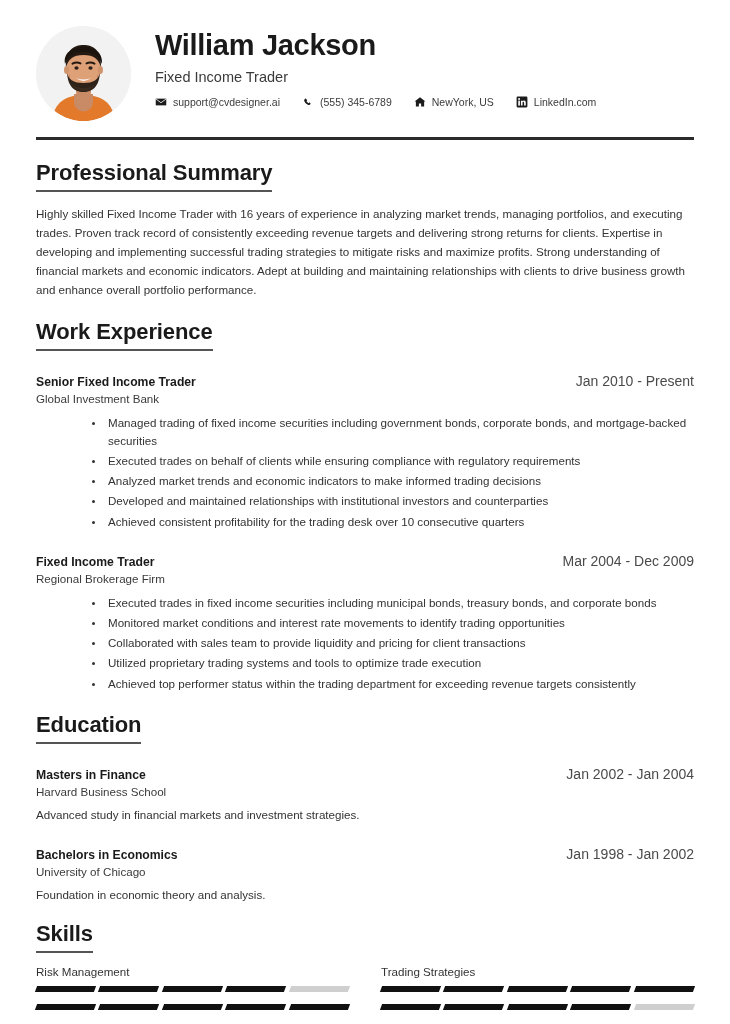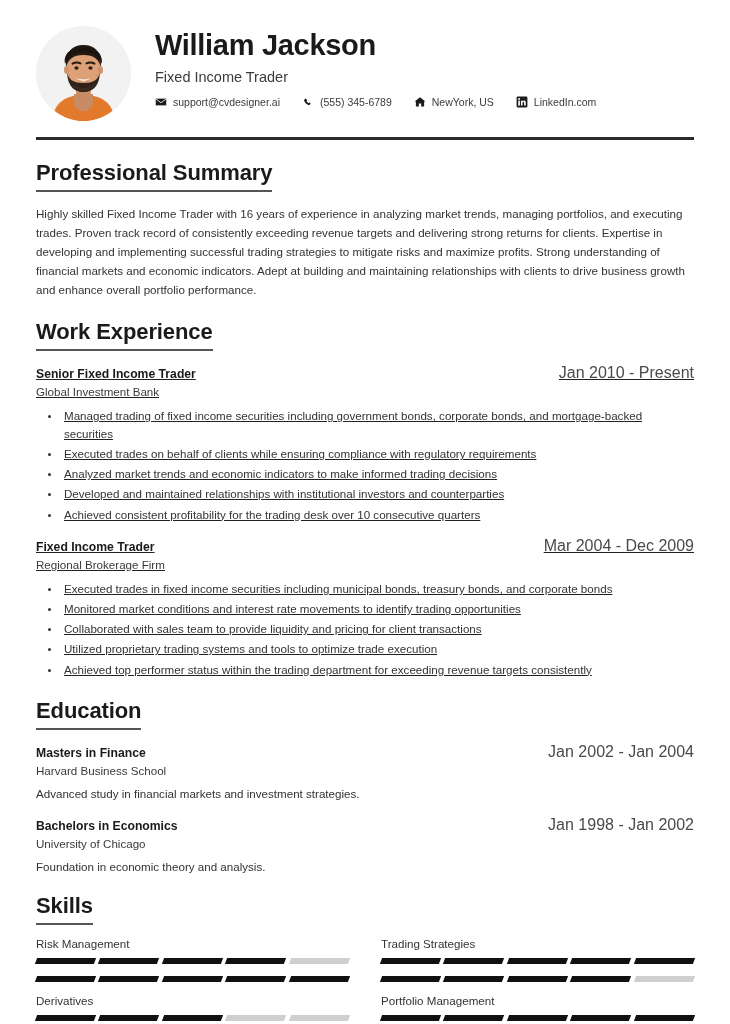--- a/index.html
+++ b/index.html
@@ -47,30 +47,31 @@
     color: #1a1a1a; padding-bottom: 4px; border-bottom: 2px solid #555555;
     letter-spacing: -0.1px;
   }
   .sec-body { margin-top: 13px; }
 
   .summary-text {
     font-size: 11.6px; line-height: 1.63; color: #333333; text-align: left;
   }
 
   
-  .entry { margin-bottom: 14px; text-decoration: underline; }
+  .entry { margin-bottom: 14px; }
   .entry:last-child { margin-bottom: 0; }
   .entry-top { display: flex; justify-content: space-between; align-items: baseline; }
   .entry-role { font-size: 12.2px; font-weight: bold; color: #1a1a1a; }
-  .entry-date { font-size: 16px; color: #4a4a4a; white-space: nowrap; padding-left: 12px; }
+  .entry-date { font-size: 14px; color: #4a4a4a; white-space: nowrap; padding-left: 12px; margin-top: 9px; }
   .entry-org { font-size: 11.6px; color: #3a3a3a; margin-top: 3px; }
   .bullets { margin: 9px 0 0 0; padding-left: 25px; }
   .bullets li {
     font-size: 11.6px; line-height: 1.52; color: #333333; margin-bottom: 2.5px;
     padding-left: 3px;
+    margin-left: 44px;
   }
   .bullets li::marker { font-size: 10px; }
   .edu-desc { font-size: 11.6px; color: #333333; margin-top: 10px; }
   .edu-entry { margin-bottom: 16px; }
 
   
   .skills-grid {
     display: grid; grid-template-columns: 1fr 1fr; column-gap: 32px; row-gap: 0;
     margin-top: 12px;
   }

